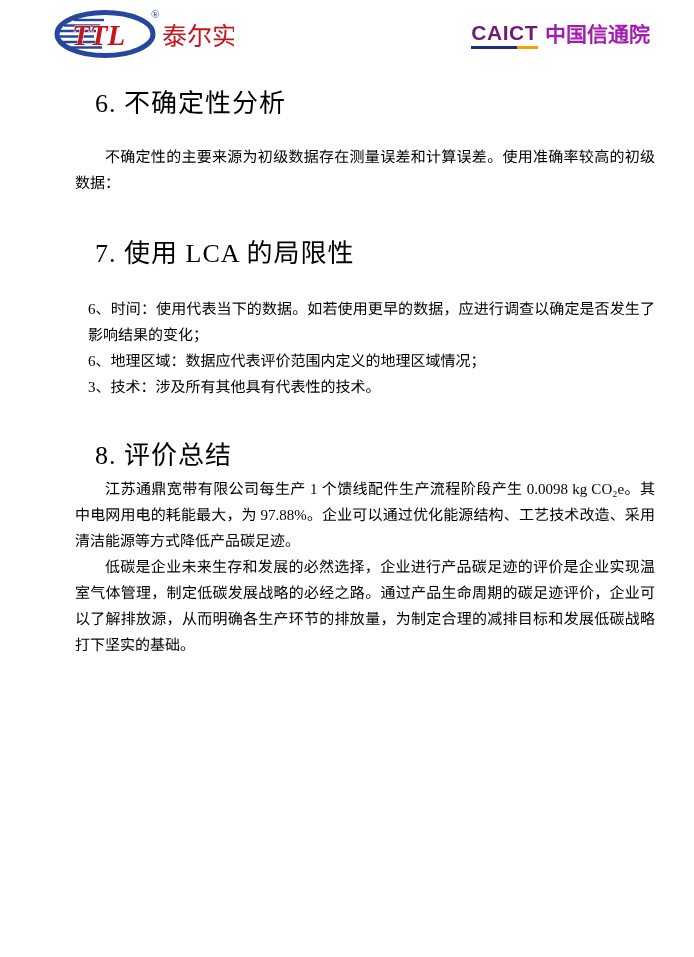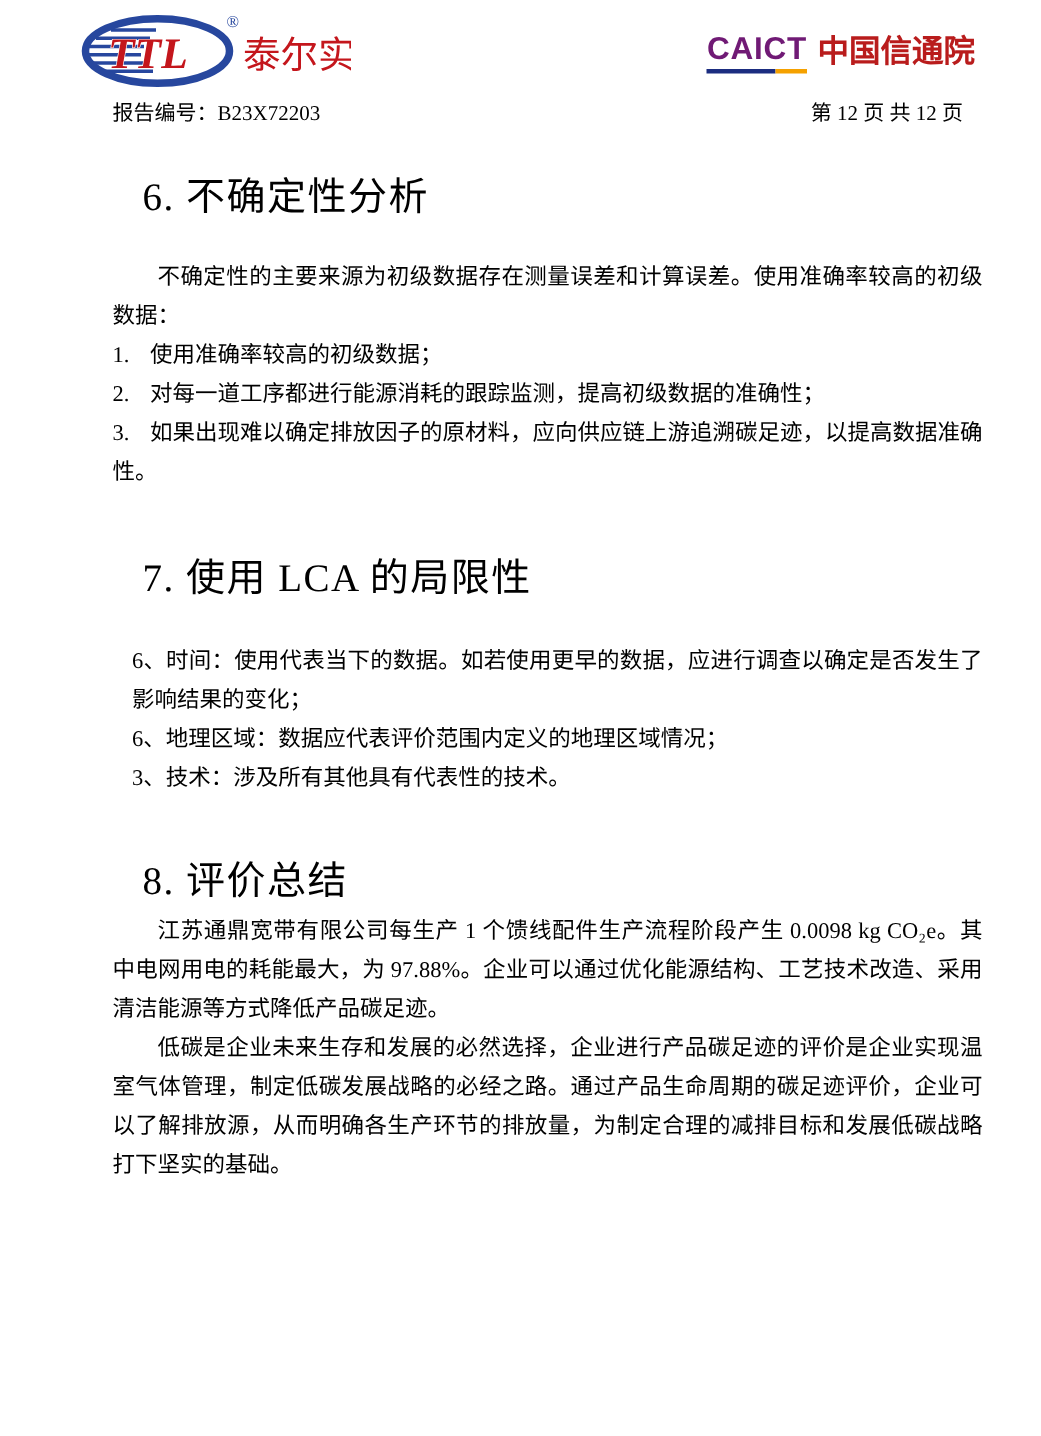--- a/index.html
+++ b/index.html
@@ -19,21 +19,21 @@
   .caict-en .caict-word{
     font-family:"Liberation Sans","DejaVu Sans",sans-serif;
     font-weight:bold;font-size:21px;line-height:21px;color:#701a75;
     letter-spacing:.5px;
   }
   .caict-underline{display:flex;height:3px;margin-top:2px;}
   .caict-underline .u-blue{flex:0 0 68%;background:#1b2d80;}
   .caict-underline .u-orange{flex:1;background:#f5a100;}
   .caict-cn{
     font-family:"Liberation Sans","DejaVu Sans",sans-serif;
-    font-weight:bold;font-size:21px;line-height:25px;color:#b91c1c;
+    font-weight:bold;font-size:21px;line-height:25px;color:#a21caf;
   }
   .meta-row{
     display:flex;justify-content:space-between;
     padding:10px 52px 0 75px;font-size:14px;line-height:18px;
   }
   
   .content{padding:0 39px 0 75px;}
   .sec-title{
     font-size:26px;font-weight:400;line-height:32px;
     margin:0 0 0 20px;letter-spacing:1px;
@@ -82,34 +82,25 @@
         <span class="caict-underline">
             <span class="u-blue"></span>
             <span class="u-orange"></span>
           </span>
       </span>
       <span class="caict-cn">中国信通院</span>
     </div>
 
   </div>
 
-  <div class="meta-row">
-    <span>报告编号：B23X72203</span>
-    <span>第 12 页  共 12 页</span>
-  </div>
 
   <div class="content">
 
     <h2 class="sec-title t6">6. 不确定性分析</h2>
     <p class="body-text intro">不确定性的主要来源为初级数据存在测量误差和计算误差。使用准确率较高的初级数据：</p>
-    <div class="num-list body-text">
-      <div class="num-item"><span class="marker">1.</span><span>使用准确率较高的初级数据；</span></div>
-      <div class="num-item"><span class="marker">2.</span><span>对每一道工序都进行能源消耗的跟踪监测，提高初级数据的准确性；</span></div>
-      <div class="num-item"><span class="marker">3.</span><span>如果出现难以确定排放因子的原材料，应向供应链上游追溯碳足迹，以提高数据准确性。</span></div>
-    </div>
 
     <h2 class="sec-title t7">7. 使用 LCA 的局限性</h2>
     <div class="s7-items body-text">
       <p class="s7-item">6、时间：使用代表当下的数据。如若使用更早的数据，应进行调查以确定是否发生了影响结果的变化；</p>
       <p class="s7-item">6、地理区域：数据应代表评价范围内定义的地理区域情况；</p>
       <p class="s7-item">3、技术：涉及所有其他具有代表性的技术。</p>
     </div>
 
     <h2 class="sec-title t8">8. 评价总结</h2>
     <p class="body-text p-indent p8-1">江苏通鼎宽带有限公司每生产 1 个馈线配件生产流程阶段产生 0.0098 kg CO₂e。其中电网用电的耗能最大，为 97.88%。企业可以通过优化能源结构、工艺技术改造、采用清洁能源等方式降低产品碳足迹。</p>

